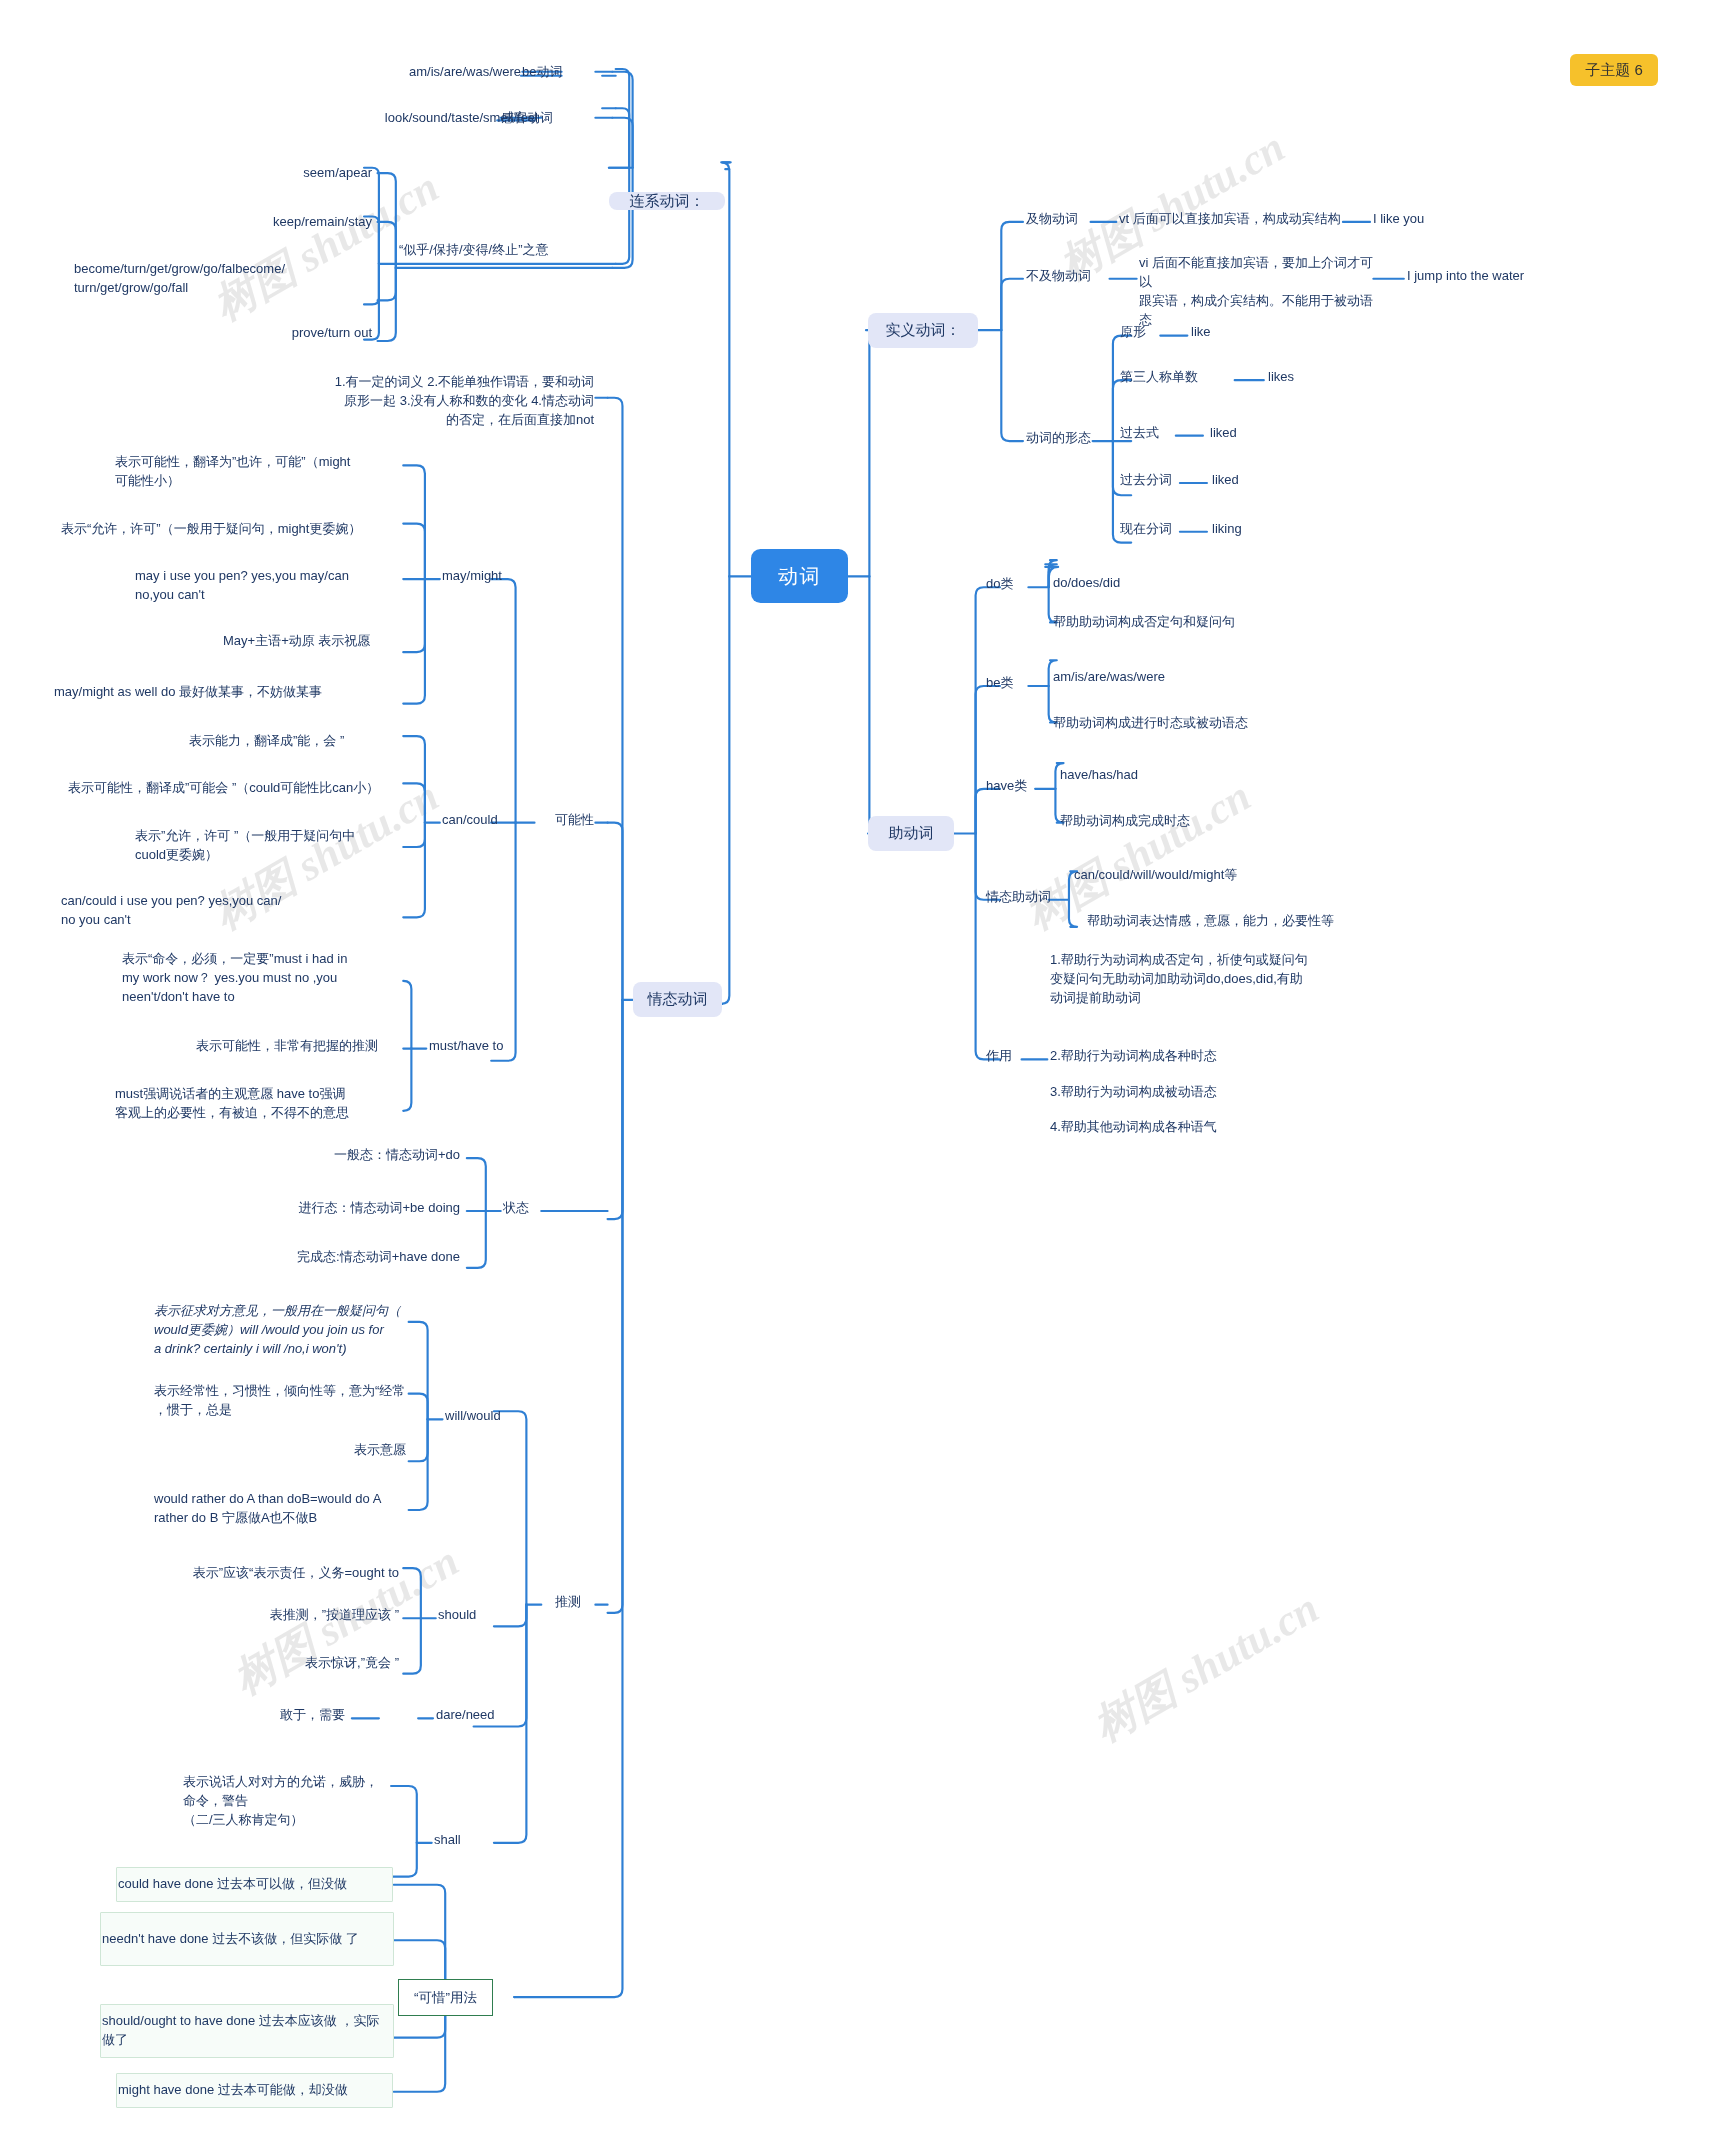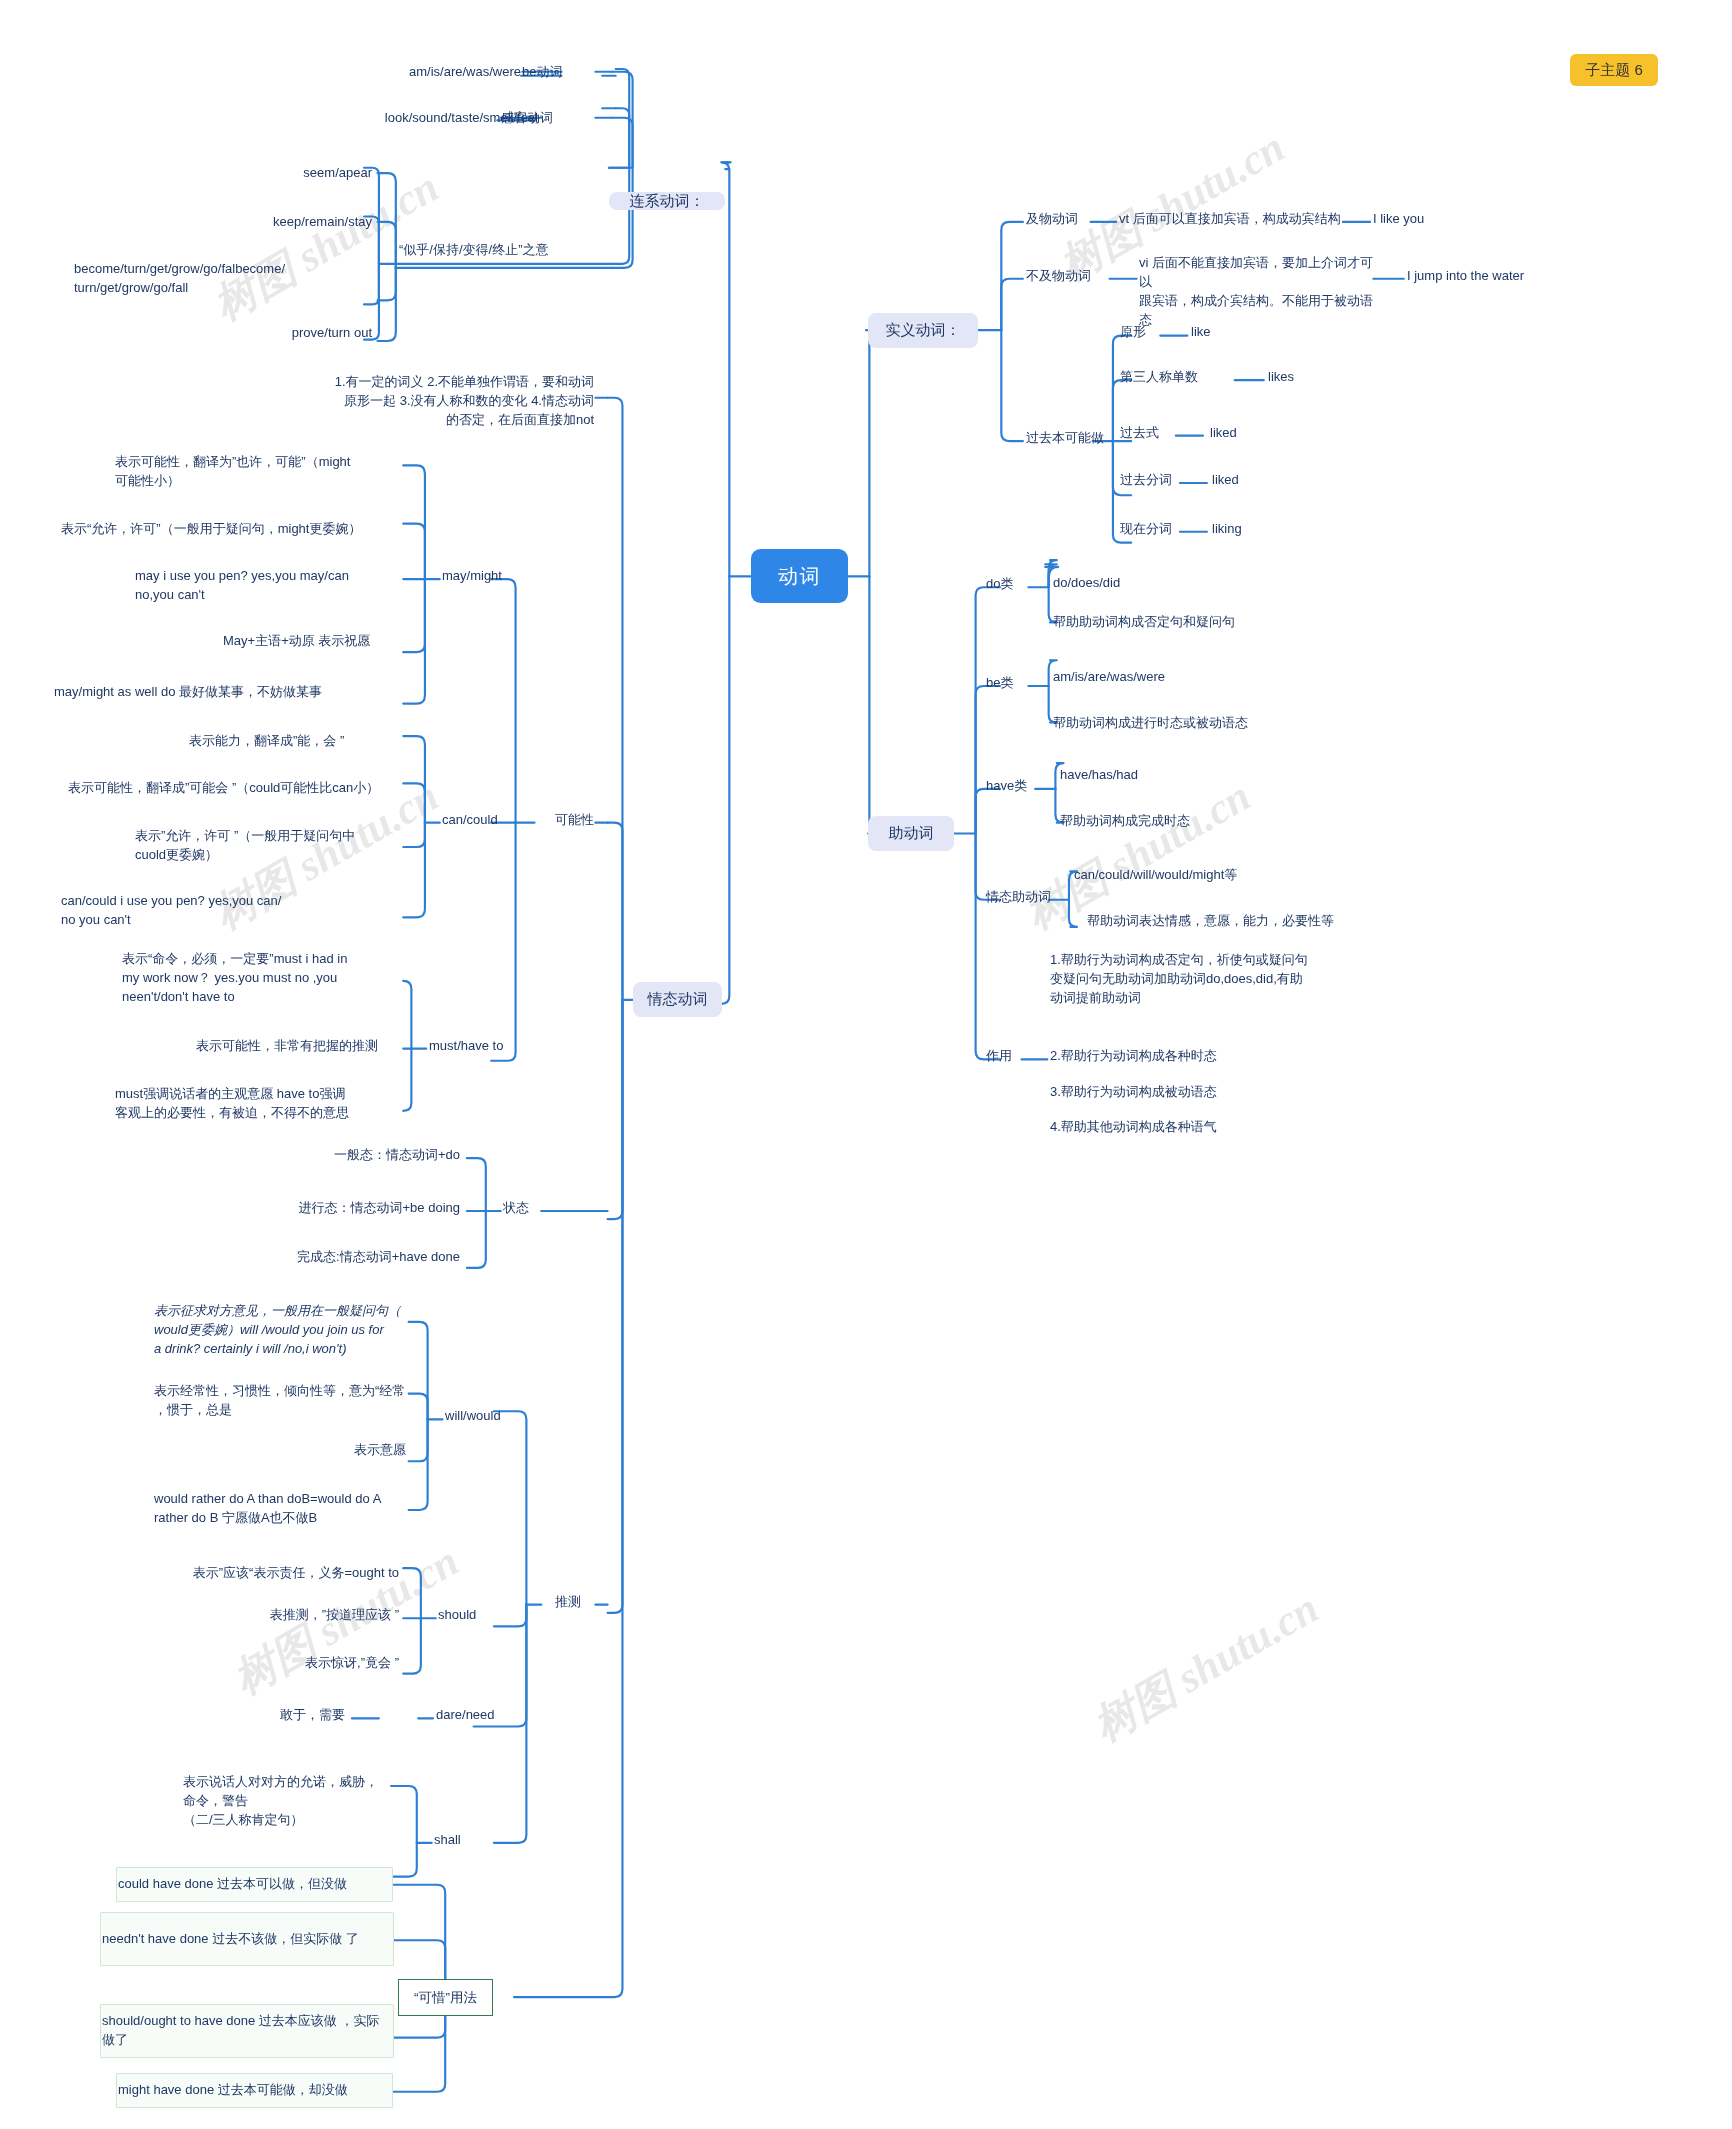--- a/index.html
+++ b/index.html
@@ -261,21 +261,21 @@
 
   <div class="node l" style="left:1026px;top:210px;">及物动词</div>
   <div class="node l" style="left:1119px;top:210px;">vt   后面可以直接加宾语，构成动宾结构</div>
   <div class="node l" style="left:1373px;top:210px;">I like you</div>
 
   <div class="node l" style="left:1026px;top:267px;">不及物动词</div>
   <div class="node l" style="left:1139px;top:254px;width:237px;">vi  后面不能直接加宾语，要加上介词才可以
 跟宾语，构成介宾结构。不能用于被动语态</div>
   <div class="node l" style="left:1407px;top:267px;">I jump into the water</div>
 
-  <div class="node l" style="left:1026px;top:429px;">过去本可能做</div>
+  <div class="node l" style="left:1026px;top:429px;">动词的形态</div>
 
   <div class="node l" style="left:1120px;top:323px;">原形</div>
   <div class="node l" style="left:1191px;top:323px;">like</div>
 
   <div class="node l" style="left:1120px;top:368px;">第三人称单数</div>
   <div class="node l" style="left:1268px;top:368px;">likes</div>
 
   <div class="node l" style="left:1120px;top:424px;">过去式</div>
   <div class="node l" style="left:1210px;top:424px;">liked</div>
 

